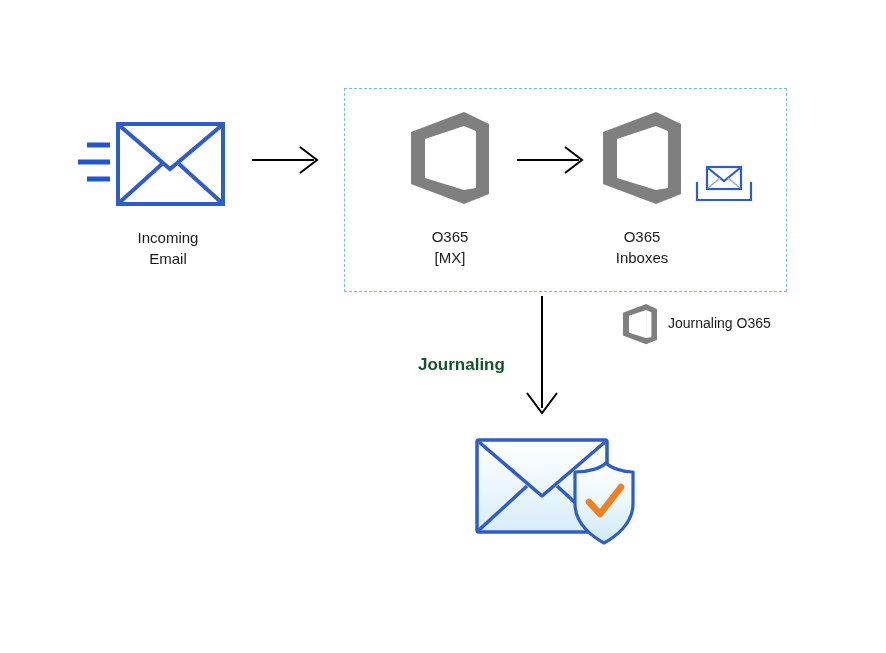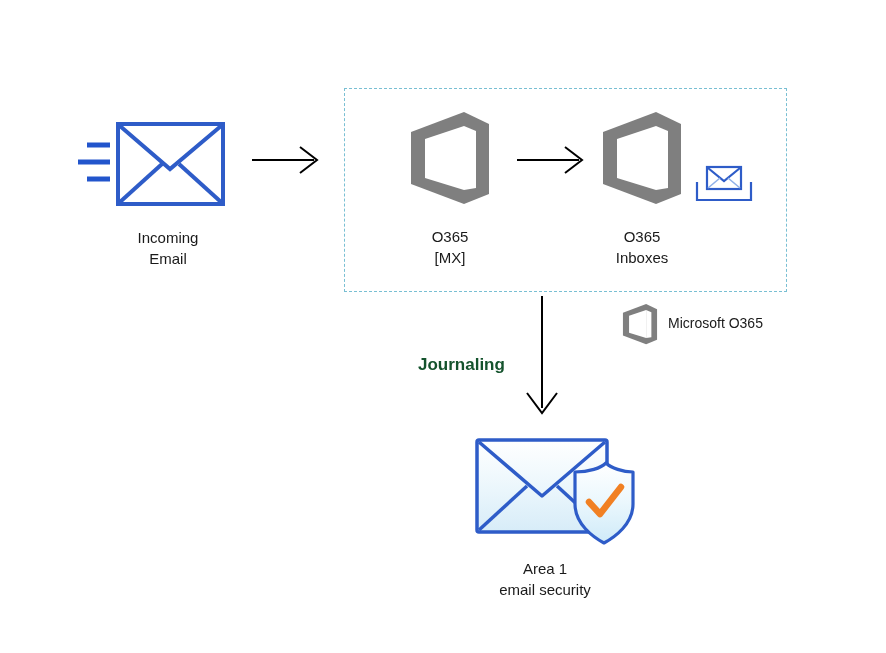--- a/index.html
+++ b/index.html
@@ -136,21 +136,21 @@
   <div class="label" style="left:572px; top:226px; width:140px;">O365
 Inboxes</div>
 
   <div class="abs" style="left:620px; top:303px;">
     <svg width="40" height="42" viewBox="0 0 88 96">
       <path d="M 5 22 L 58 2 L 83 14 L 83 84 L 58 94 L 5 74 Z" fill="#7f7f7f"></path>
       <path d="M 19 29 L 58 16 L 58 80 L 19 68 Z" fill="#ffffff"></path>
       <path d="M 58 16 L 70 21 L 70 78 L 58 80 Z" fill="#ffffff"></path>
     </svg>
   </div>
-  <div class="legend-text" style="left:668px; top:315px;">Microsoft O365</div>
+  <div class="legend-text" style="left:668px; top:315px;">Journaling O365</div>
 
   <div class="abs" style="left:520px; top:296px;">
     <svg width="44" height="124" viewBox="0 0 44 124">
       <line x1="22" y1="0" x2="22" y2="112" stroke="#000000" stroke-width="2"></line>
       <path d="M 7 97 L 22 117 L 37 97" fill="none" stroke="#000000" stroke-width="2" stroke-linecap="butt"></path>
     </svg>
   </div>
   <div class="label-journaling" style="left:418px; top:355px;">Journaling</div>
 
   <div class="abs" style="left:465px; top:430px;">
@@ -174,16 +174,14 @@
 
       <path d="M 14 100 L 62 56" fill="none" stroke="#2e5cc8" stroke-width="3.5"></path>
       <path d="M 140 100 L 92 56" fill="none" stroke="#2e5cc8" stroke-width="3.5"></path>
 
       <path d="M 110 42 C 124 42 136 38 141 33 C 146 38 158 42 168 42 L 168 74 C 168 94 150 107 139 113 C 128 107 110 94 110 74 Z" fill="url(#shieldGrad)" stroke="#2e5cc8" stroke-width="3.2" stroke-linejoin="round"></path>
 
       <path d="M 124 72 L 135 84 L 156 57" fill="none" stroke="#f18023" stroke-width="6.5" stroke-linecap="round" stroke-linejoin="round"></path>
     </svg>
   </div>
 
-  <div class="label" style="left:475px; top:558px; width:140px;">Area 1
-email security</div>
 
 </div>
 
 </body></html>

